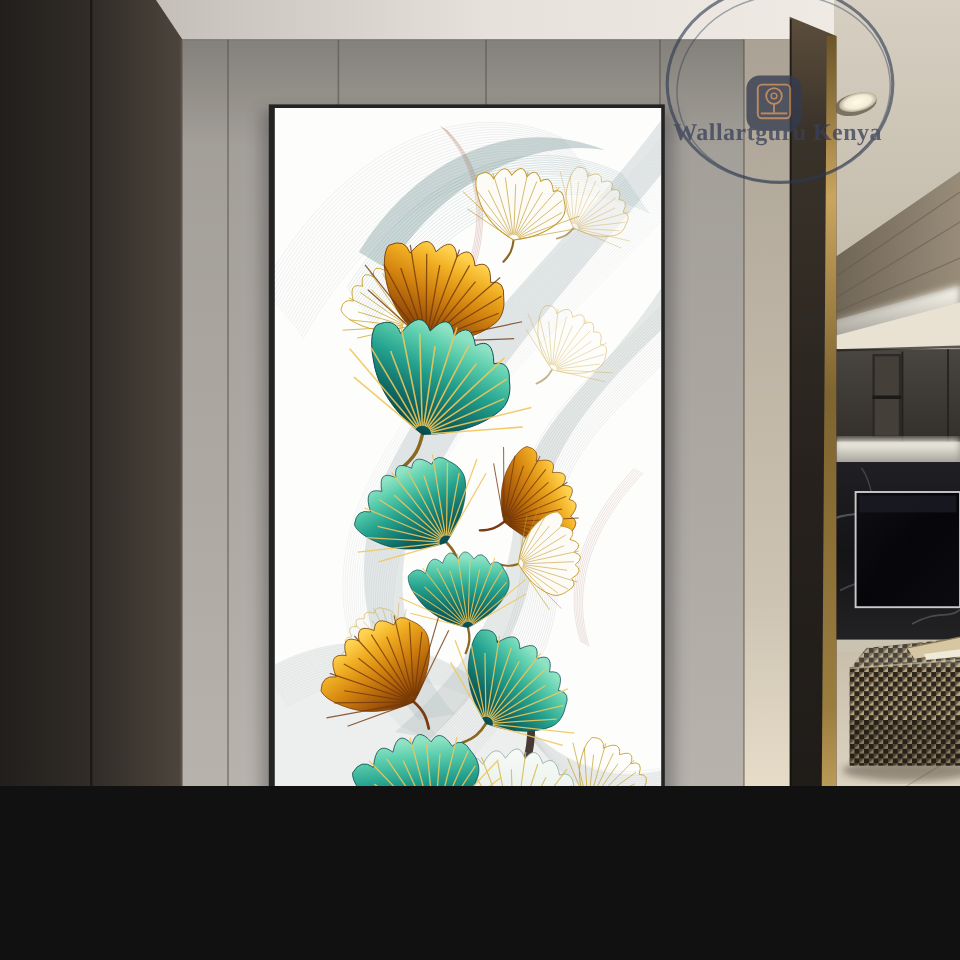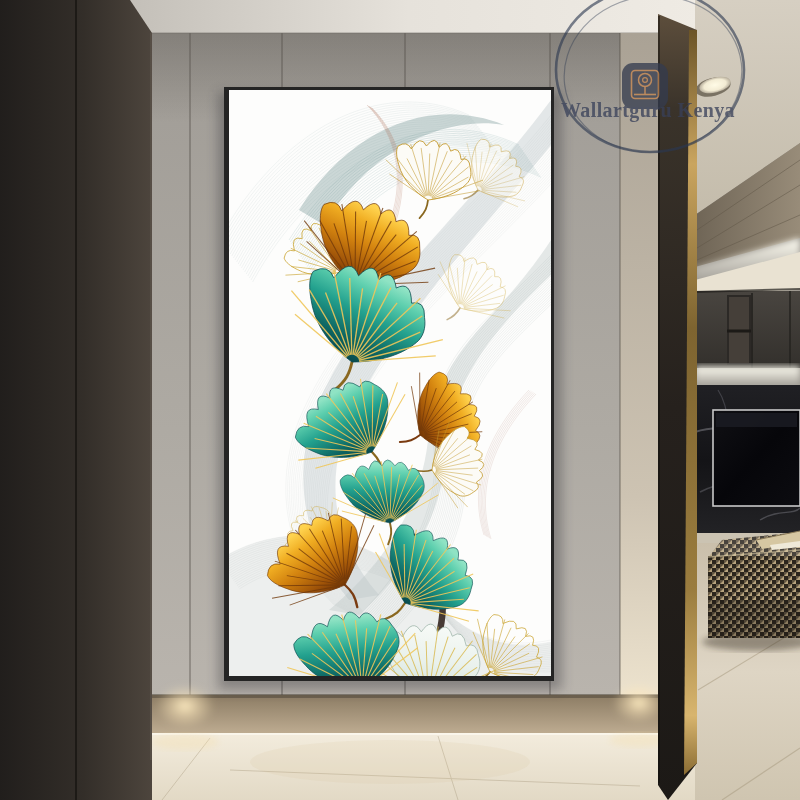--- a/index.html
+++ b/index.html
@@ -1,16 +1,16 @@
 <!DOCTYPE html>
 <html><head>
 <meta charset="utf-8">
 <style>
   html,body{margin:0;padding:0;background:#111;}
-  .stage{position:relative;width:800px;height:800px;overflow:hidden;background:#9a968f;
+  .stage{position:relative;width:800px;height:655px;overflow:hidden;background:#9a968f;
          font-family:"Liberation Sans",sans-serif;text-decoration:underline;}
   svg{display:block}
   .wm-text{font-family:"Liberation Serif",serif;font-weight:bold;font-size:20px;
            letter-spacing:.4px;}
 </style>
 </head>
 <body>
 
 <div class="stage">
 <svg viewBox="0 0 800 800" width="800" height="800" xmlns="http://www.w3.org/2000/svg">

